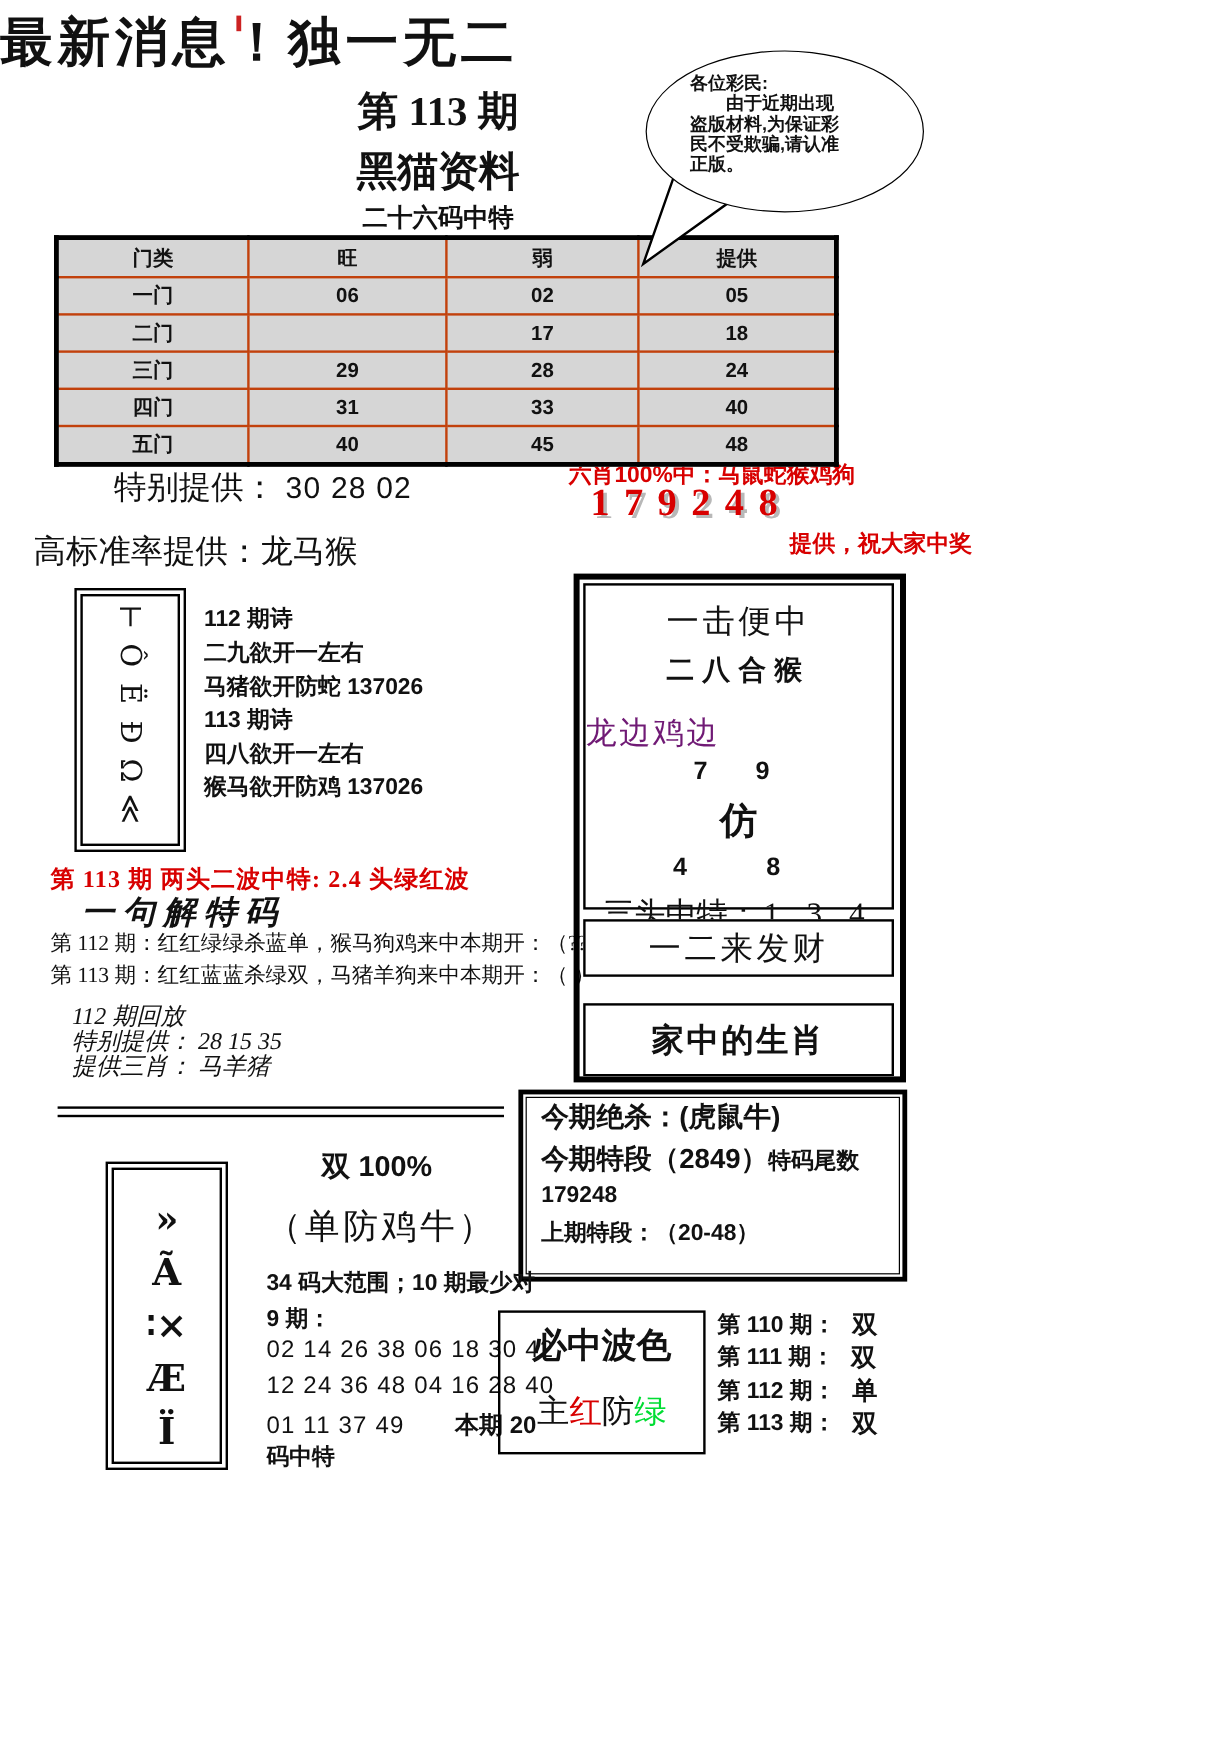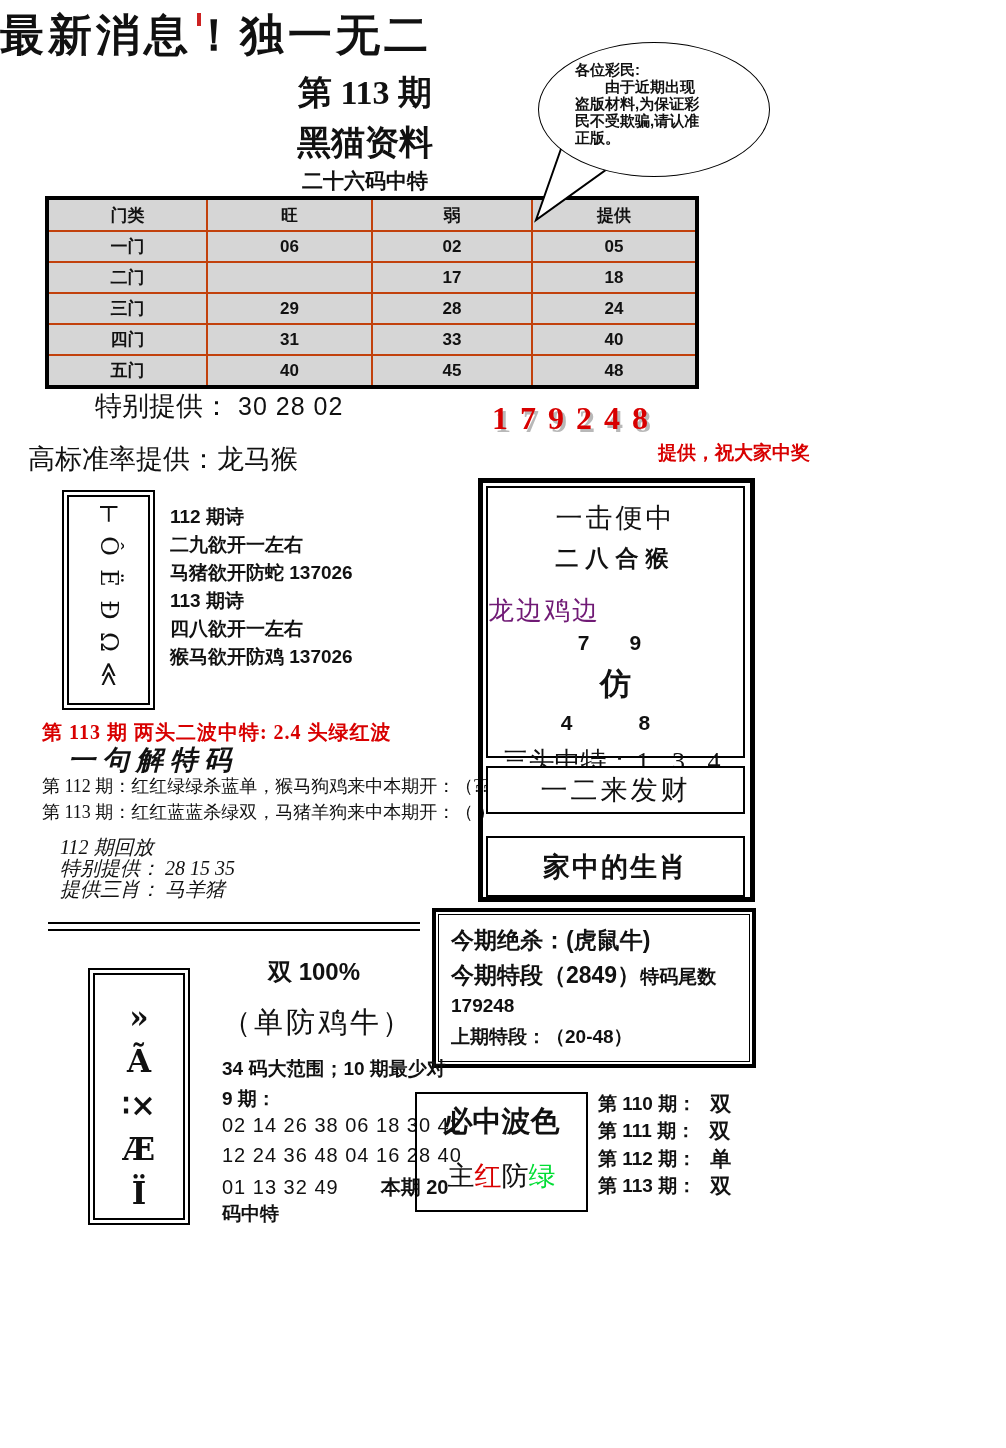--- a/index.html
+++ b/index.html
@@ -64,21 +64,21 @@
   .boxA .t2{margin-top:7px;text-align:center;font-size:23px;font-weight:bold;letter-spacing:7px;}
   .boxA .t3{margin-top:19px;text-align:left;font-size:26px;color:#701a75;letter-spacing:2px;}
   .boxA .nrow1{margin-top:3px;display:flex;justify-content:center;gap:40px;font-size:21px;font-weight:bold;font-family:"Liberation Sans","DejaVu Sans",sans-serif;transform:translateX(-6px);}
   .boxA .t4{margin-top:8px;text-align:center;font-size:31px;font-weight:bold;}
   .boxA .nrow2{margin-top:6px;display:flex;justify-content:center;gap:66px;font-size:21px;font-weight:bold;font-family:"Liberation Sans","DejaVu Sans",sans-serif;transform:translateX(-10px);}
   .boxA .t5{margin-top:9px;text-align:center;font-size:26px;}
   .boxA .t5 .v{letter-spacing:8px;margin-left:4px;}
 
   
   .kill-outer{left:432px;top:908px;width:324px;height:160px;border:4px solid #000;box-sizing:border-box;}
-  .kill-inner{position:absolute;left:2px;top:2px;right:2px;bottom:2px;border:1px solid #000;padding:10px 12px;box-sizing:border-box;font-family:"Liberation Sans","DejaVu Sans",sans-serif;}
+  .kill-inner{position:absolute;left:2px;top:2px;right:2px;bottom:2px;border:1px solid #000;padding:0 12px;box-sizing:border-box;font-family:"Liberation Sans","DejaVu Sans",sans-serif;}
   .kill-inner .l1{font-size:23px;font-weight:bold;}
   .kill-inner .l2{font-size:23px;font-weight:bold;margin-top:4px;}
   .kill-inner .l2 .small{font-size:19px;}
   .kill-inner .l3{font-size:19px;font-weight:bold;margin-top:6px;}
   .kill-inner .l3 .big{font-size:24px;}
   .kill-inner .l4{font-size:19px;font-weight:bold;margin-top:6px;}
 
   
   .dbl-title{left:268px;top:956px;font-size:24px;font-weight:bold;font-family:"Liberation Sans","DejaVu Sans",sans-serif;}
   .dbl-sub{left:222px;top:1003px;font-size:29px;letter-spacing:3px;}
@@ -173,20 +173,21 @@
         <td>40</td>
         <td>45</td>
         <td>48</td>
       </tr>
     </tbody>
   </table>
 
   <div class="abs special-offer serif">
     <span>特别提供：</span><span class="nums">30 28 02</span>
   </div>
+  <div class="abs six-xiao red sans">六肖100%中：马鼠蛇猴鸡狗</div>
   <div class="abs six-nums red serif">179248</div>
   <div class="abs wish red sans">提供，祝大家中奖</div>
   <div class="abs high-rate serif">高标准率提供：龙马猴</div>
 
   <div class="abs sym-box sym-box1">
     <div class="sym-inner">
       <span class="g">⊢</span>
       <span class="g">Ô</span>
       <span class="g">Ë</span>
       <span class="g">Đ</span>
@@ -261,21 +262,21 @@
     </div>
   </div>
 
   <div class="abs dbl-title">双 100%</div>
   <div class="abs dbl-sub serif">（单防鸡牛）</div>
   <div class="abs note1">34 码大范围；10 期最少对</div>
   <div class="abs note2">9 期：</div>
   <div class="abs numrow nr1">02 14 26 38 06 18 30 42</div>
   <div class="abs numrow nr2">12 24 36 48 04 16 28 40</div>
   <div class="abs numrow nr3">
-    <span>01 13 32 49</span><span class="cur">本期 20</span>
+    <span>01 11 37 49</span><span class="cur">本期 20</span>
   </div>
   <div class="abs note4">码中特</div>
 
   <div class="abs wave-box">
     <div class="wave-title serif">必中波色</div>
     <div class="wave-line serif">
       <span>主</span><span class="red">红</span><span>防</span><span class="green">绿</span>
     </div>
   </div>
 

